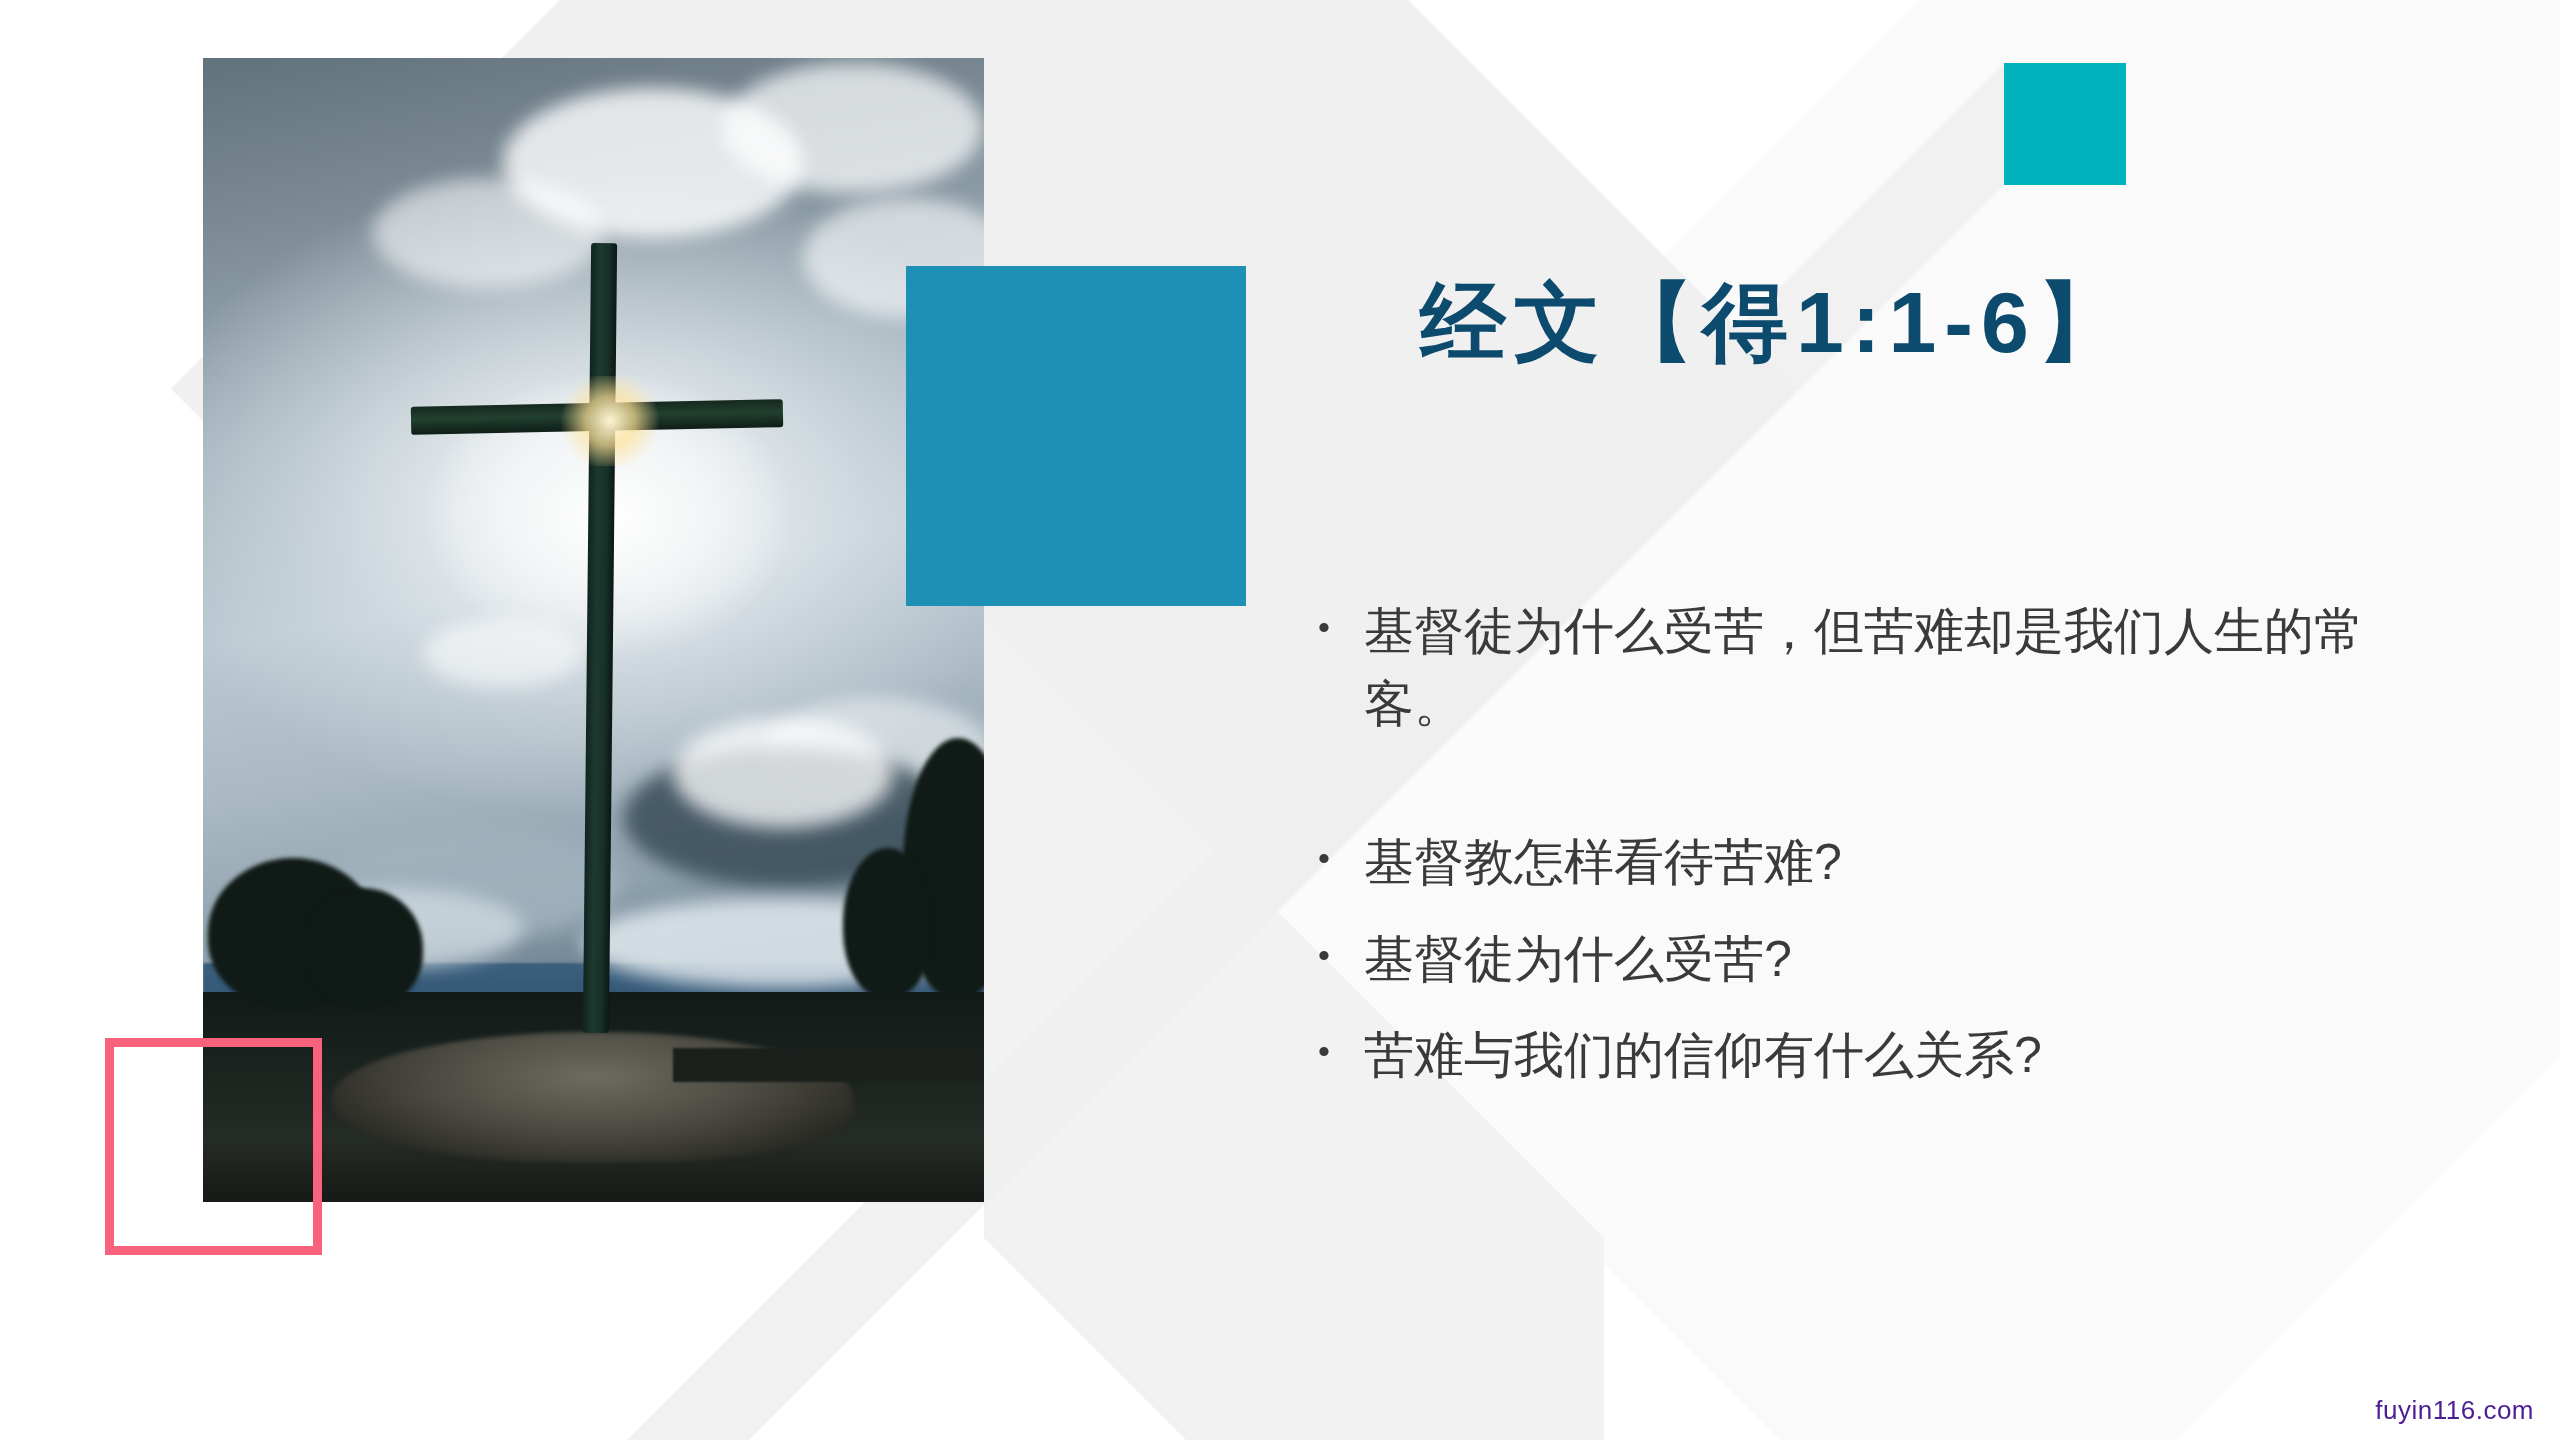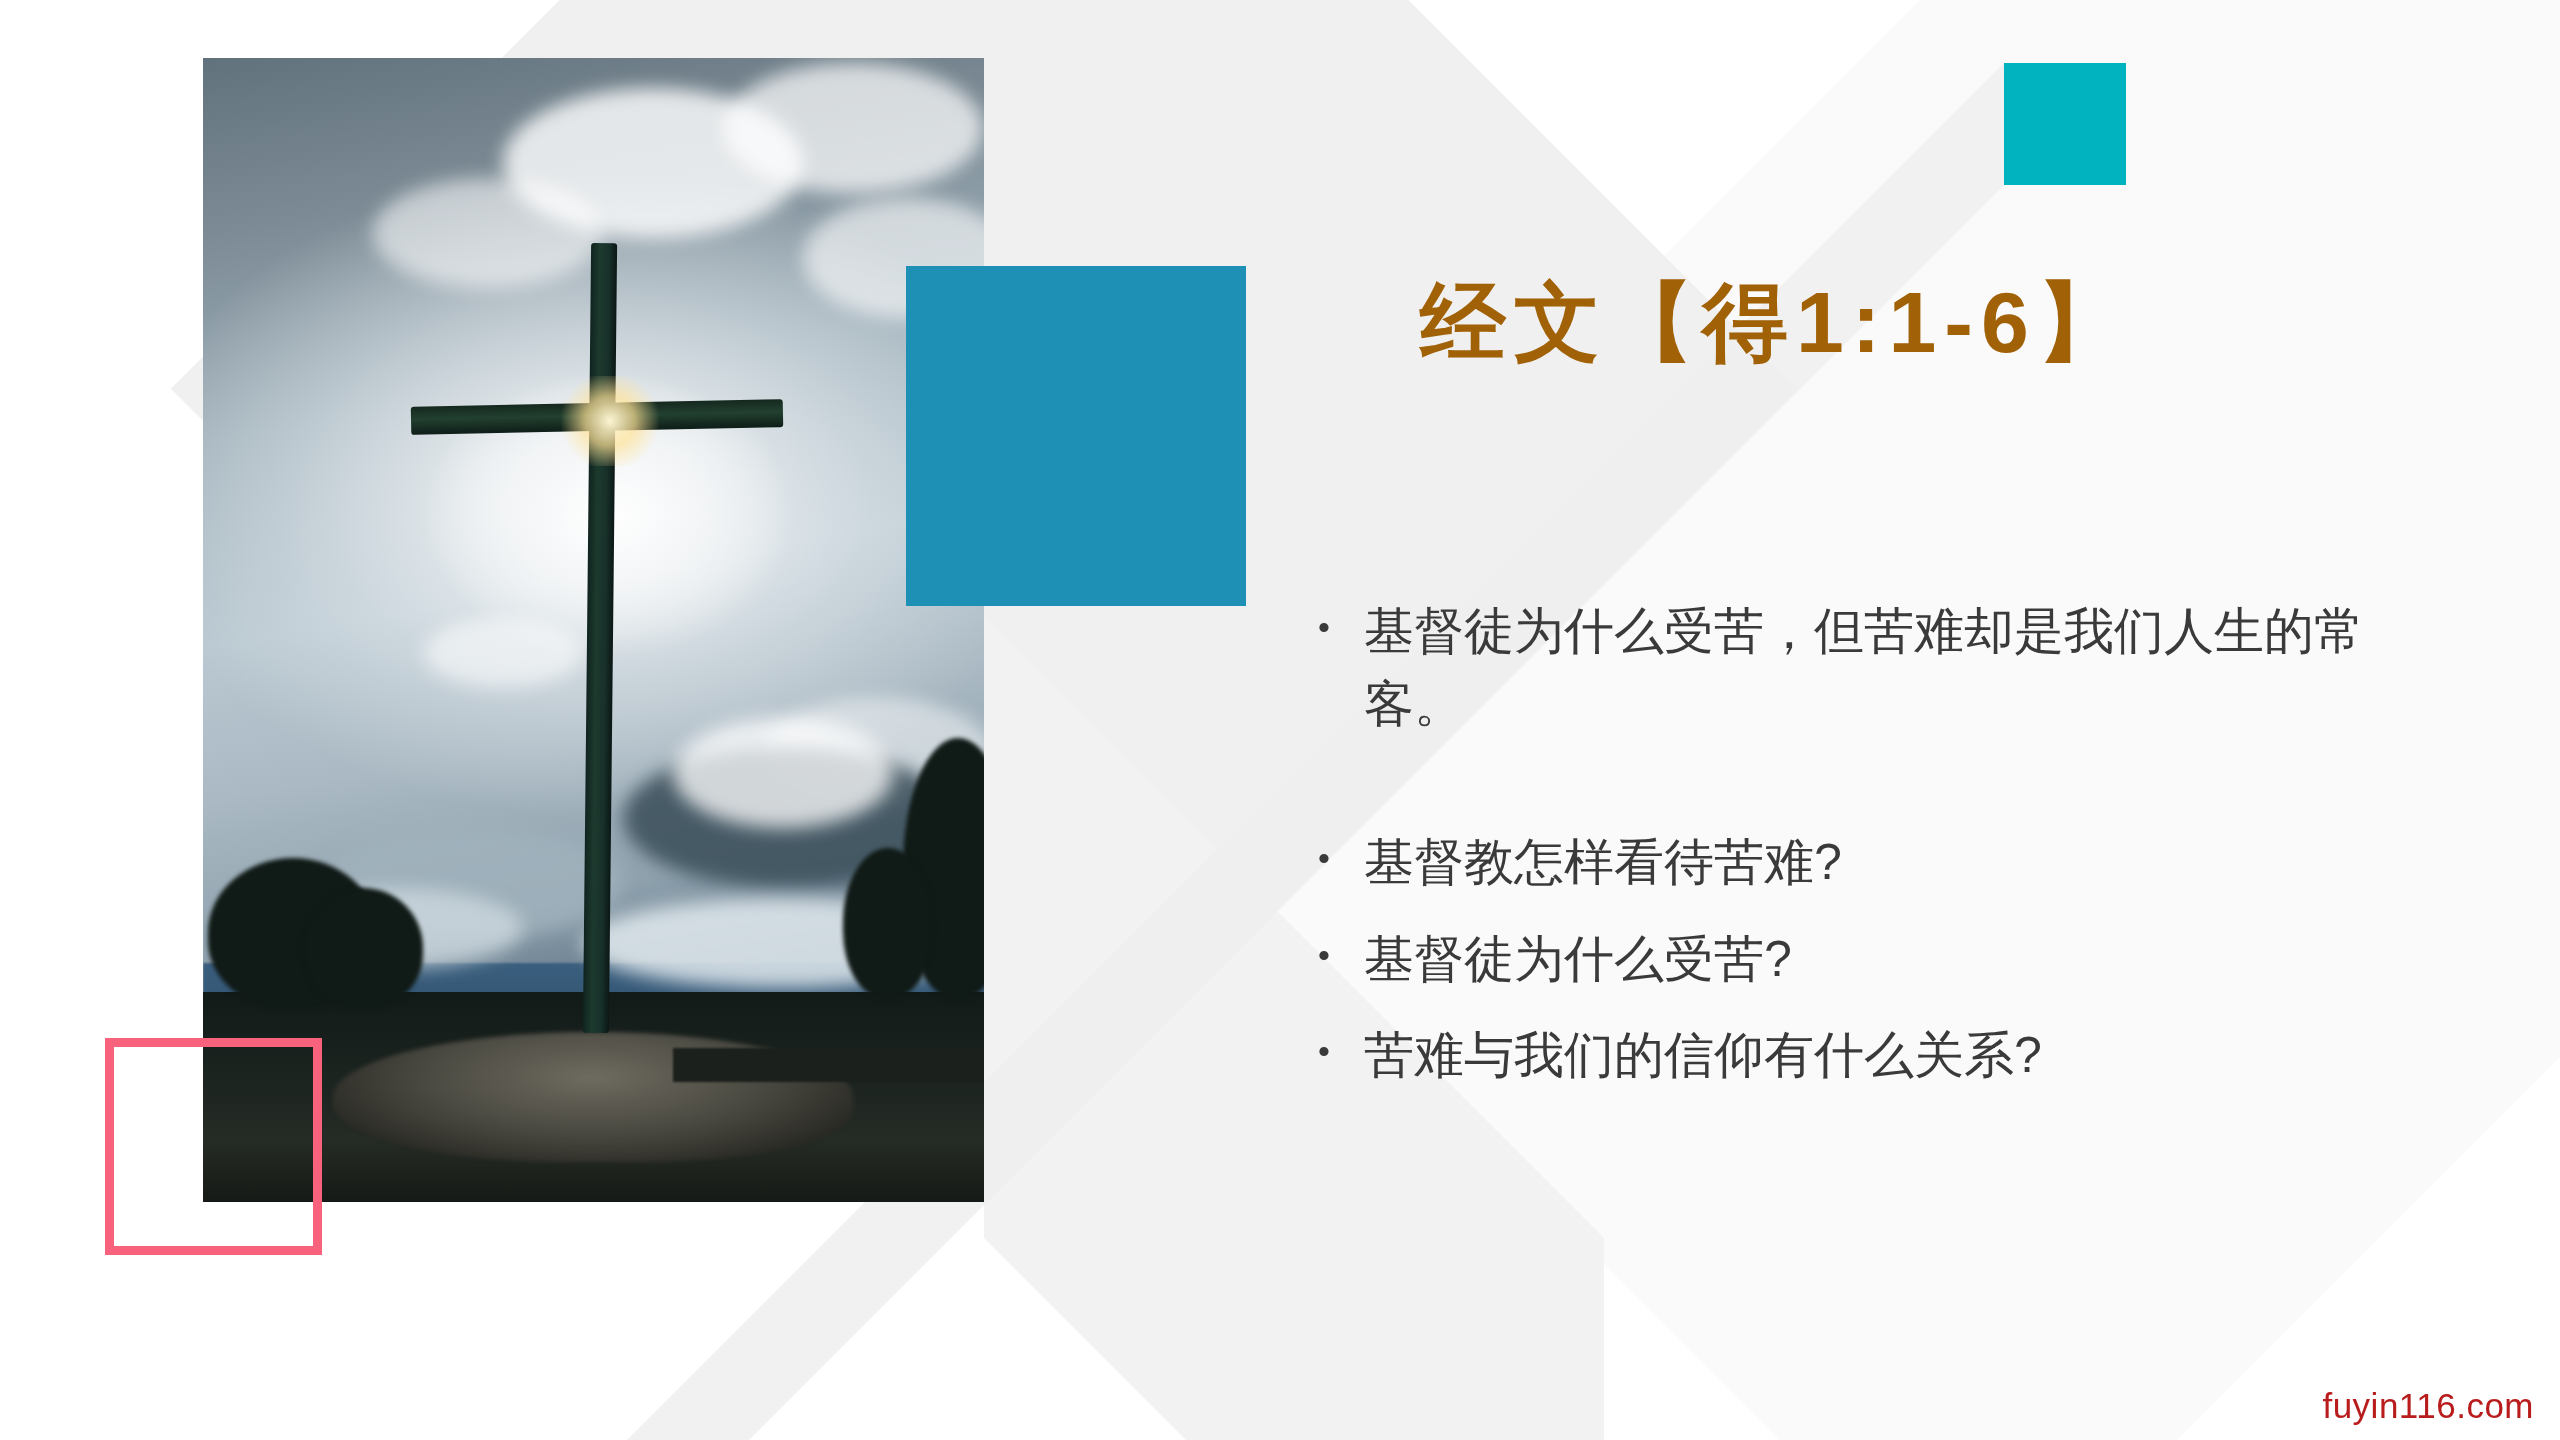--- a/index.html
+++ b/index.html
@@ -232,22 +232,22 @@
     color: #3a3a3a;
   }
   .bullet .txt { flex: 1 1 auto; }
   .bullet.gap { margin-top: 86px; }
   .bullet.tight { margin-bottom: 24px; }
 
   #watermark {
     position: absolute;
     right: 26px;
     bottom: 14px;
-    font-size: 35px;
-    color: #b91c1c;
+    font-size: 26px;
+    color: #4c1d95;
     letter-spacing: .5px;
   }
 </style>
 </head>
 <body>
 
 <div id="slide" style="background: rgb(255, 255, 255);">
 
   <div class="shadow-band" id="shadow-wash"></div>
   <div class="shadow-band" id="shadow-photo"></div>
@@ -277,21 +277,21 @@
     <div class="tree t4"></div>
     <div class="cross-v"></div>
     <div class="cross-h"></div>
     <div class="sunburst"></div>
   </div>
 
   <div id="square-blue" style="background: rgb(30, 143, 181);"></div>
   <div id="square-cyan" style="background: rgb(0, 179, 191);"></div>
   <div id="square-pink" style="border-color: rgb(249, 98, 125);"></div>
 
-  <div id="title" style="color: #a16207;">经文【得1:1-6】</div>
+  <div id="title" style="color: #0c4a6e;">经文【得1:1-6】</div>
 
   <div id="bullets" style="color: rgb(58, 58, 58);">
 
     <div class="bullet">
       <span class="dot">•</span>
       <span class="txt">基督徒为什么受苦，但苦难却是我们人生的常客。</span>
     </div>
 
     <div class="bullet gap tight">
       <span class="dot">•</span>

